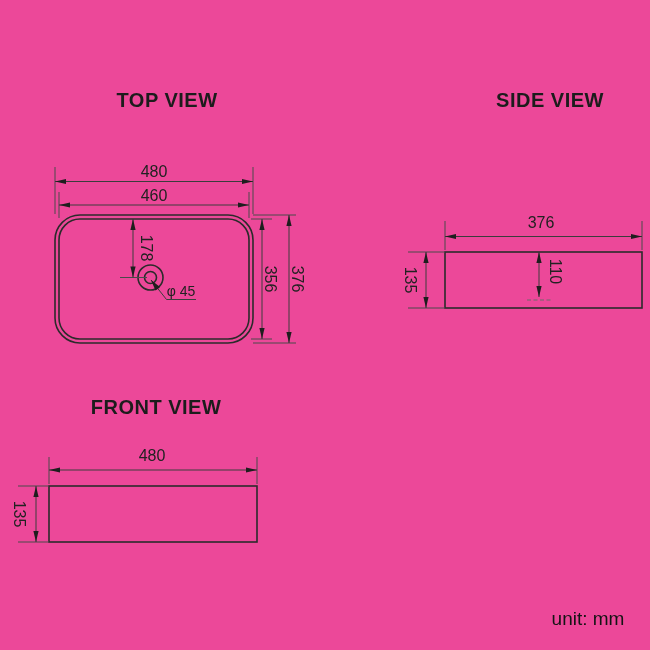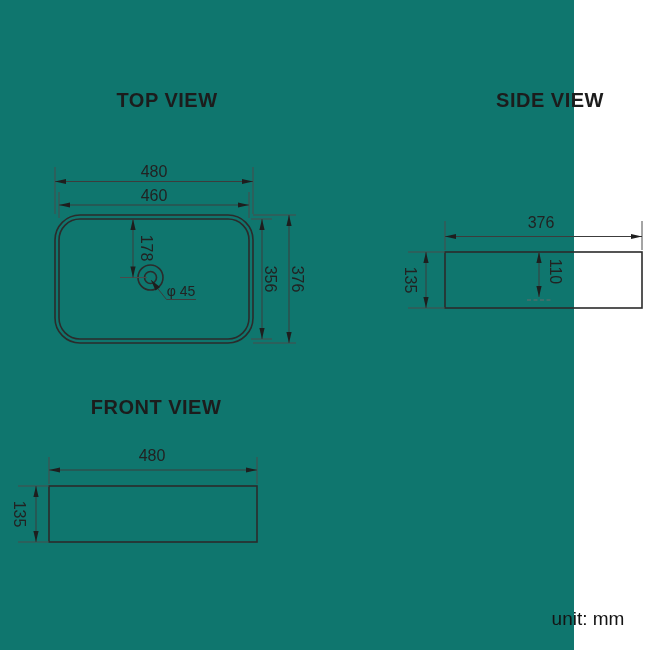--- a/index.html
+++ b/index.html
@@ -4,24 +4,24 @@
 <style>
   html, body {
     margin: 0;
     padding: 0;
     background: #ffffff;
     width: 650px;
     height: 650px;
     font-family: "Liberation Sans", sans-serif;
   }
   .canvas-wrap {
-    width: 574px;
+    width: 650px;
     height: 650px;
     position: relative;
-    background: #0f766e;
+    background: #ec4899;
   }
   svg { display: block; }
   .view-title {
     font-family: "Liberation Sans", sans-serif;
     font-size: 20px;
     font-weight: 700;
     letter-spacing: 0.5px;
     fill: #1c1c1c;
   }
   .dim-label {

